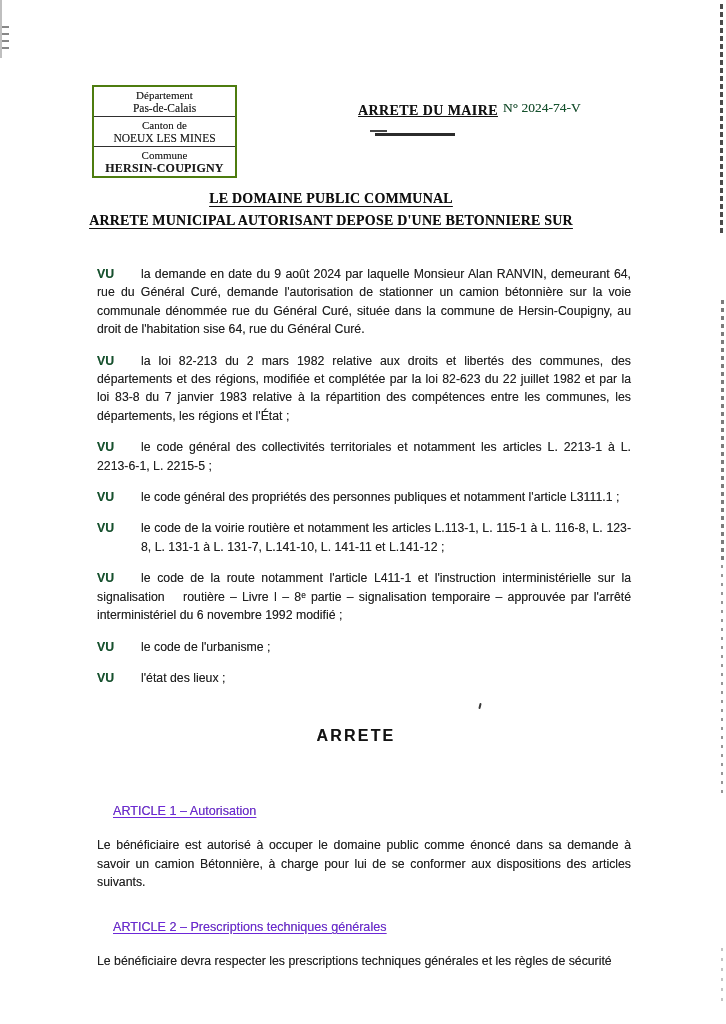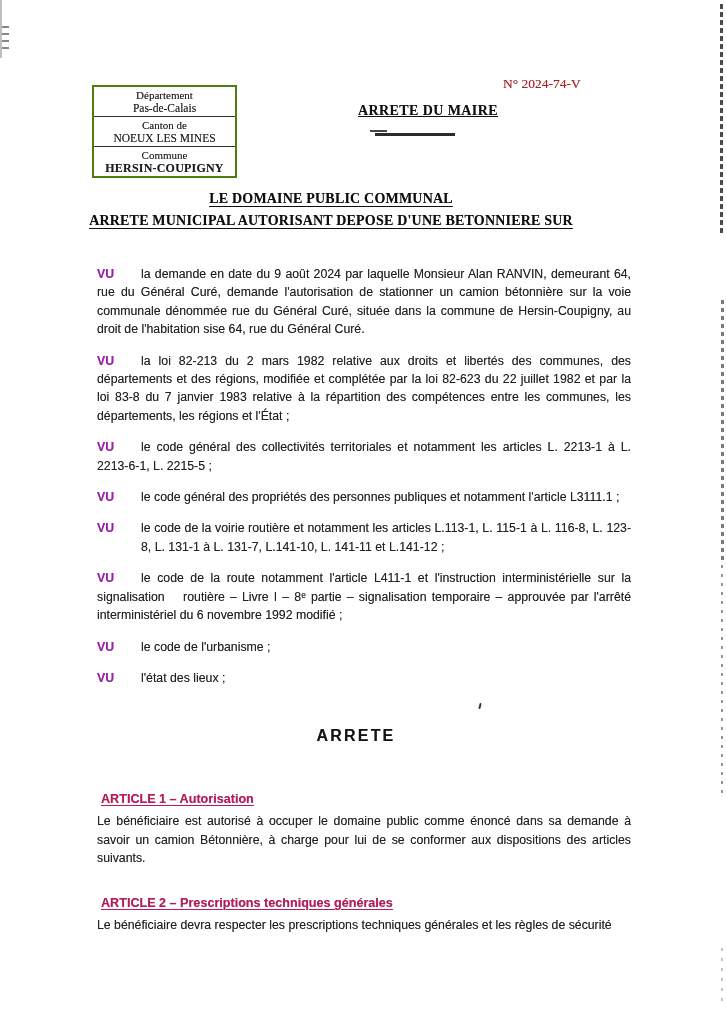--- a/index.html
+++ b/index.html
@@ -17,22 +17,22 @@
     position:absolute;left:92px;top:85px;width:141px;
     border:2px solid #4d7c0f;
     font-family:"Liberation Serif", serif;
     font-size:11px;line-height:13px;text-align:center;color:#1c1c1c;
   }
   .admin-box .cell{padding:2px 1px 1px;}
   .admin-box .cell + .cell{border-top:1.6px solid #2f2f2f;}
   .admin-box .l2{font-size:11.5px;}
   .admin-box .cell:last-child .l2{font-weight:bold;font-size:12px;letter-spacing:.2px;}
   .doc-number{
-    position:absolute;left:503px;top:76px;
-    font-family:"Liberation Serif", serif;font-size:13.5px;color:#b91c1c;
+    position:absolute;left:503px;top:100px;
+    font-family:"Liberation Serif", serif;font-size:13.5px;color:#14532d;
   }
   .mayor-heading{
     position:absolute;left:337px;top:103px;width:182px;text-align:center;
     font-family:"Liberation Serif", serif;font-weight:bold;font-size:14px;
     letter-spacing:.4px;color:#111;text-decoration:underline;
   }
   .rule-main{position:absolute;left:375px;top:133px;width:80px;height:2.5px;background:#2b2b2b;}
   .rule-small{position:absolute;left:370px;top:130px;width:17px;height:1.5px;background:#444;}
   .main-title{
     position:absolute;left:75px;top:188px;width:512px;text-align:center;
@@ -40,35 +40,35 @@
     line-height:21.5px;color:#0e0e0e;letter-spacing:.2px;
   }
   .main-title .tline{text-decoration:underline;text-decoration-thickness:1.4px;text-underline-offset:2.5px;}
   
   .body-flow{
     position:absolute;left:97px;top:265px;width:534px;
     font-family:"Liberation Sans","DejaVu Sans",sans-serif;
     font-size:12.3px;line-height:18.4px;color:#212121;
   }
   .vu-para{margin:0 0 13px;text-align:justify;}
-  .vu-label{display:inline-block;width:44px;font-weight:bold;color:#a21caf;}
+  .vu-label{display:inline-block;width:44px;font-weight:bold;color:#14532d;}
   .vu-para.hang{position:relative;padding-left:44px;}
   .vu-para.hang .vu-label{position:absolute;left:0;top:0;}
   .arrete-heading{
     position:absolute;left:0;top:727px;width:712px;text-align:center;
     font-family:"Liberation Sans","DejaVu Sans",sans-serif;
     font-weight:bold;font-size:16px;letter-spacing:2.2px;color:#131313;
   }
   .articles{
     position:absolute;left:97px;top:786px;width:534px;
     font-family:"Liberation Sans","DejaVu Sans",sans-serif;
     font-size:12.3px;line-height:18.4px;color:#212121;
   }
   .article-heading{
-    margin:4px;font-size:12.6px;font-weight:bold;color:#be185d;
+    margin:16px;font-size:12.6px;font-weight:normal;color:#6d28d9;
     text-decoration:underline;text-decoration-thickness:1.3px;text-underline-offset:2px;
   }
   .article-heading.second{margin-top:26px;}
   .article-body{margin:0;text-align:justify;}
   
   .scan-right-a{position:absolute;left:720px;top:4px;width:3px;height:232px;
     background:repeating-linear-gradient(to bottom,#1d1d1d 0 5px,transparent 5px 8px);opacity:.8;}
   .scan-right-b{position:absolute;left:721px;top:300px;width:2.5px;height:262px;
     background:repeating-linear-gradient(to bottom,#242424 0 4px,transparent 4px 8px);opacity:.6;}
   .scan-right-c{position:absolute;left:721px;top:565px;width:2px;height:228px;

